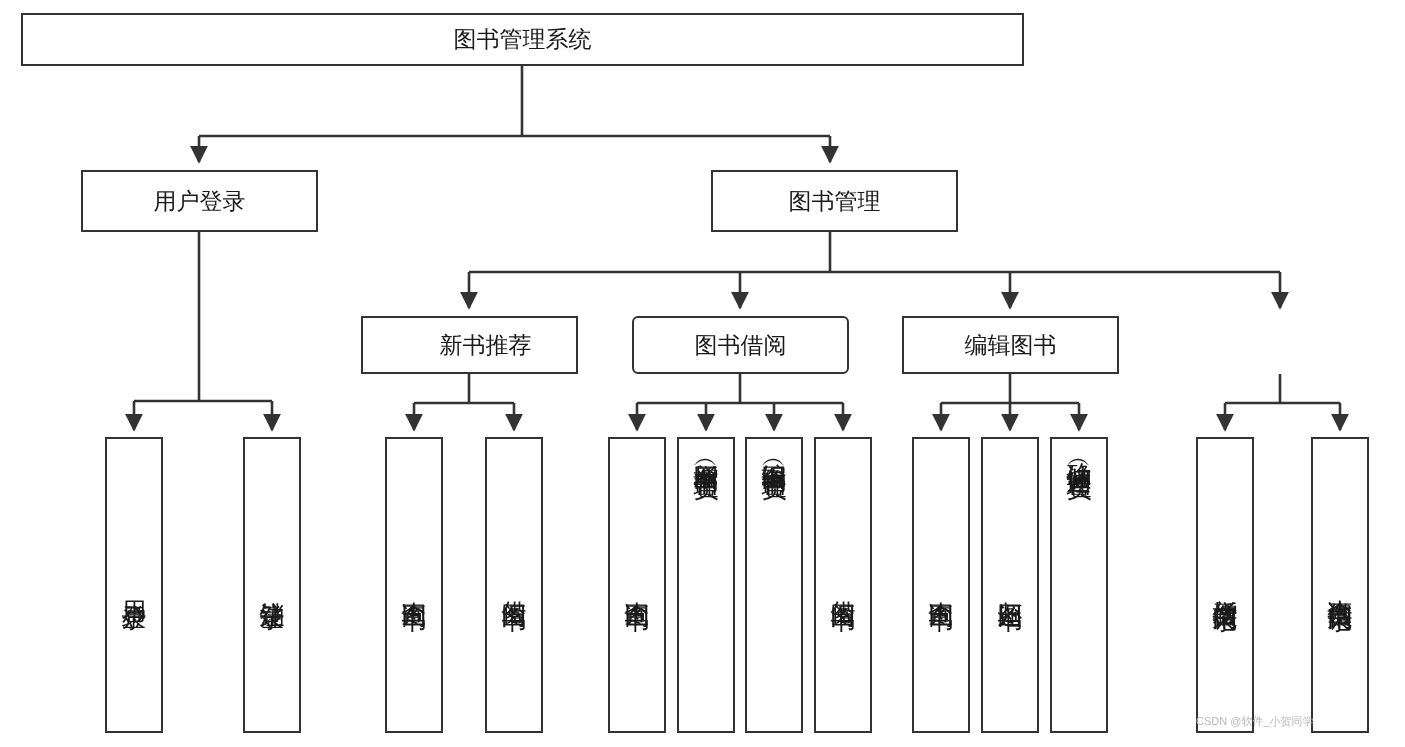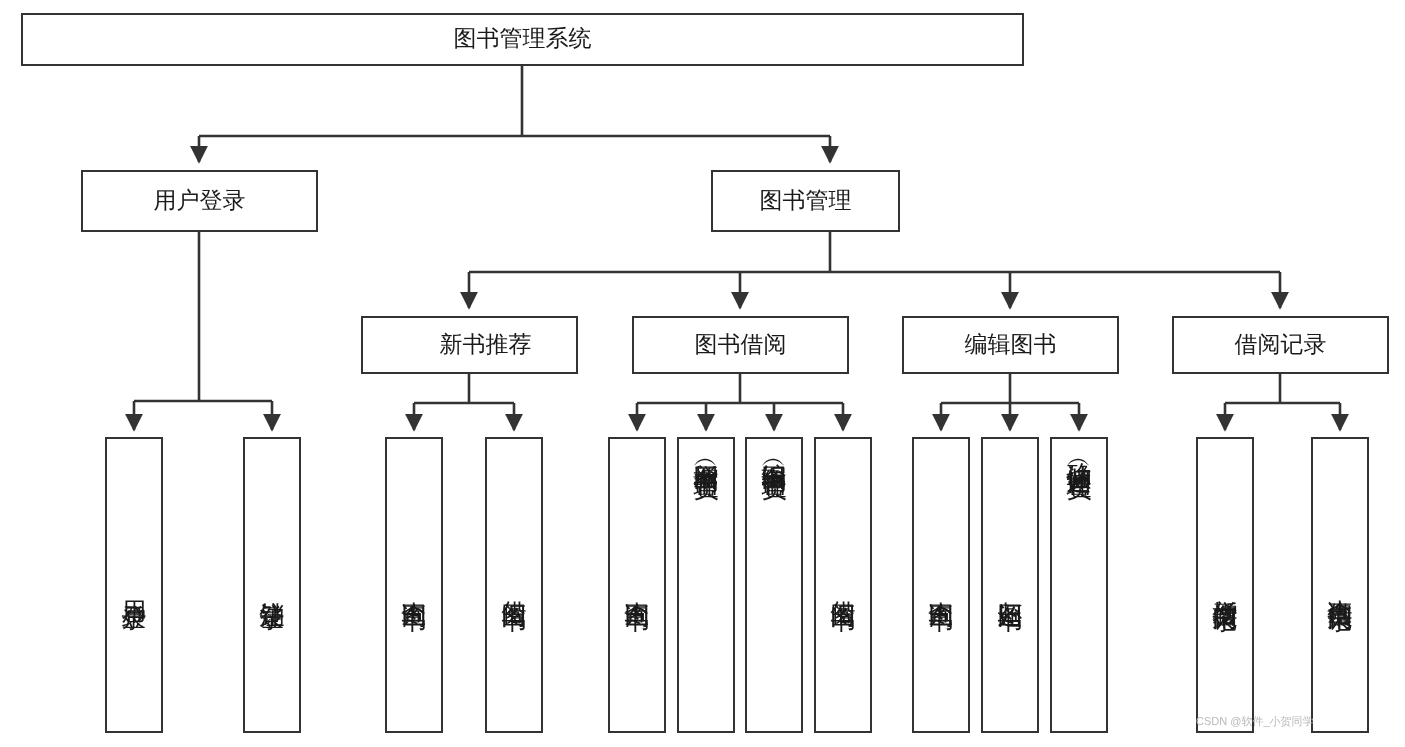--- a/index.html
+++ b/index.html
@@ -32,21 +32,20 @@
     display: flex;
     align-items: center;
     justify-content: center;
     z-index: 2;
   }
   .node-label {
     color: #1a1a1a;
     line-height: 1.08;
     text-align: center;
     white-space: nowrap;
-    font-family: Liberation Serif, serif;
   }
   .node.horiz .node-label {
     font-size: 23px;
   }
   .node.vert {
     align-items: flex-start;
     padding-top: 4px;
   }
   .node.vert .node-label {
     writing-mode: vertical-rl;
@@ -125,35 +124,32 @@
     </g>
   </svg>
 
   <div class="node horiz" style="left:21px; top:13px; width:1003px; height:53px;">
     <span class="node-label">图书管理系统</span>
   </div>
 
   <div class="node horiz" style="left:81px; top:170px; width:237px; height:62px;">
     <span class="node-label">用户登录</span>
   </div>
-  <div class="node horiz" style="left:711px; top:170px; width:189px; height:62px;">
+  <div class="node horiz" style="left:711px; top:170px; width:247px; height:62px;">
     <span class="node-label">图书管理</span>
   </div>
 
   <div class="node horiz" style="left:361px; top:316px; width:217px; height:58px;padding-left:32px;">
     <span class="node-label">新书推荐</span>
   </div>
-  <div class="node horiz" style="left:632px; top:316px; width:217px; height:58px;">
+  <div class="node horiz" style="left:632px; top:316px; width:217px; height:58px;border-radius:6px;">
     <span class="node-label">图书借阅</span>
   </div>
   <div class="node horiz" style="left:902px; top:316px; width:217px; height:58px;">
     <span class="node-label">编辑图书</span>
-  </div>
-  <div class="node horiz" style="left:1172px; top:316px; width:217px; height:58px;">
-    <span class="node-label">借阅记录</span>
   </div>
 
   <div class="node vert centered" style="left:105px; top:437px; width:58px; height:296px;">
     <span class="node-label">用户登录</span>
   </div>
   <div class="node vert centered" style="left:243px; top:437px; width:58px; height:296px;">
     <span class="node-label">注销登录</span>
   </div>
 
   <div class="node vert centered" style="left:385px; top:437px; width:58px; height:296px;">

